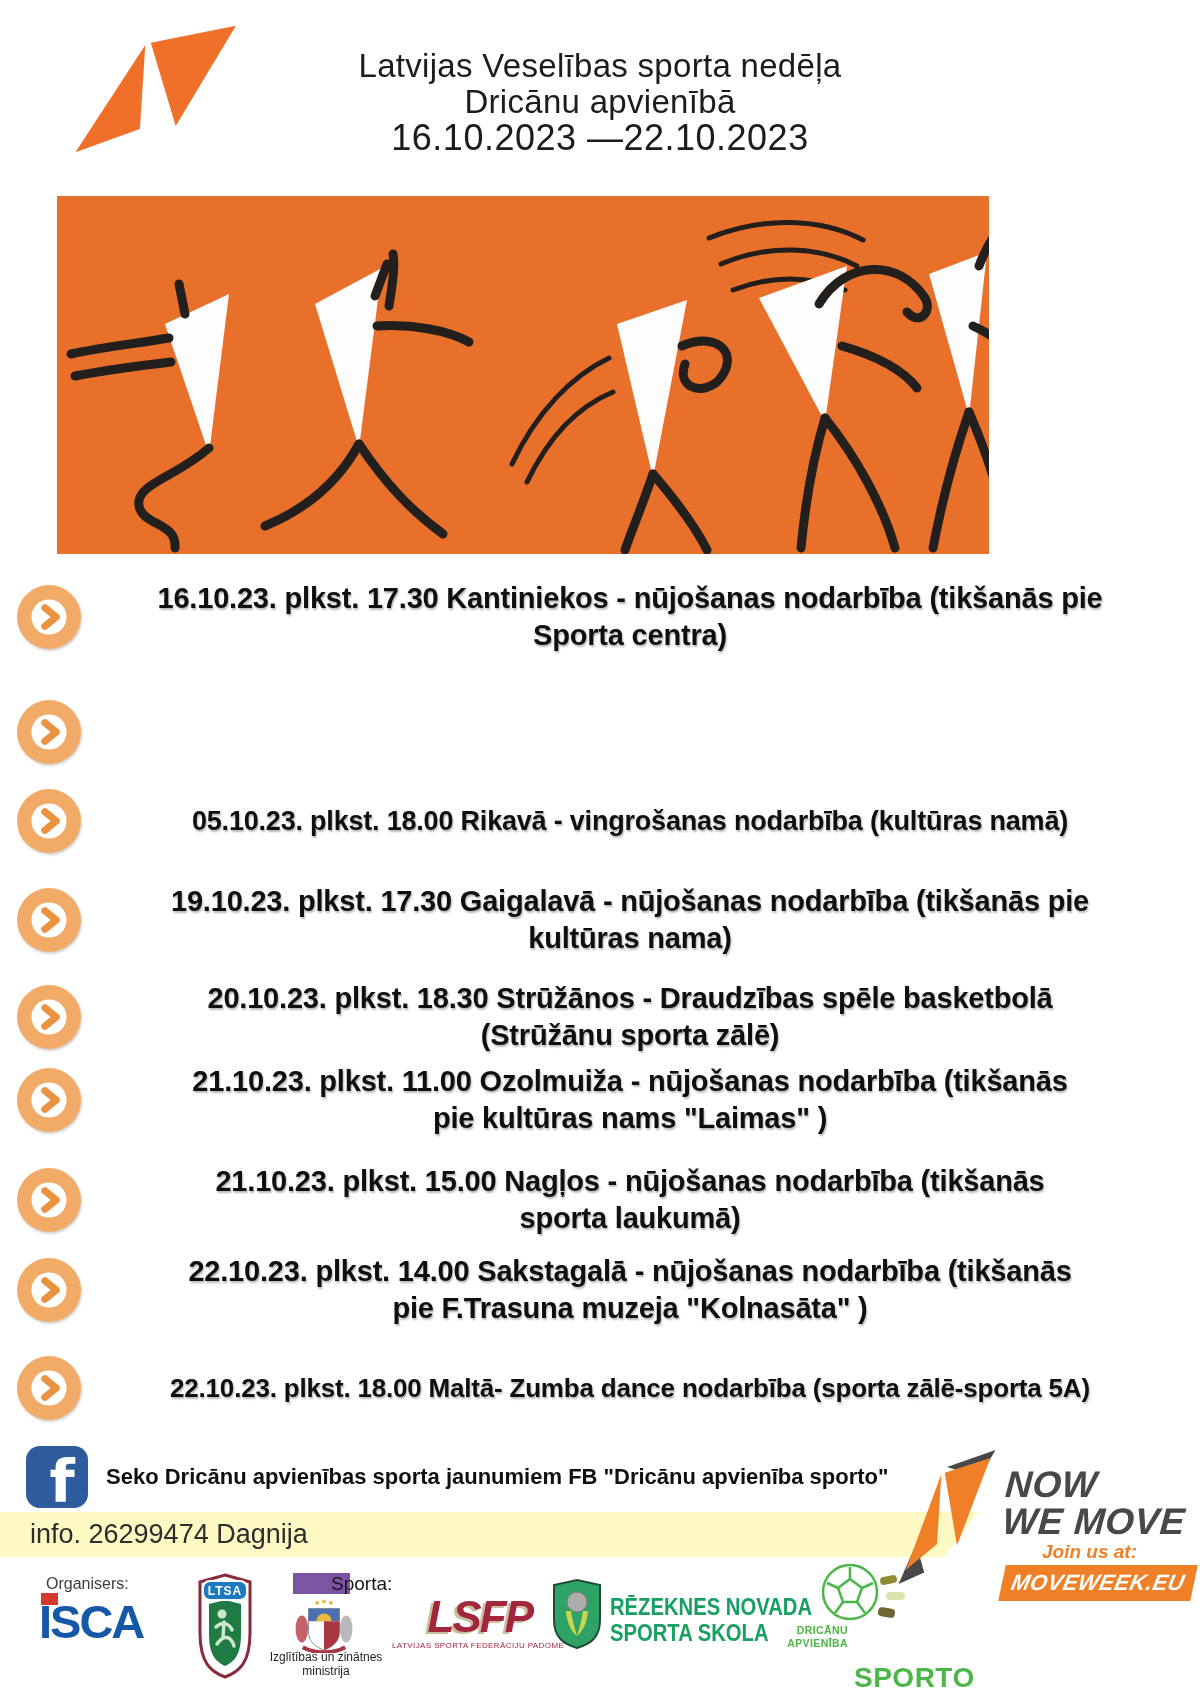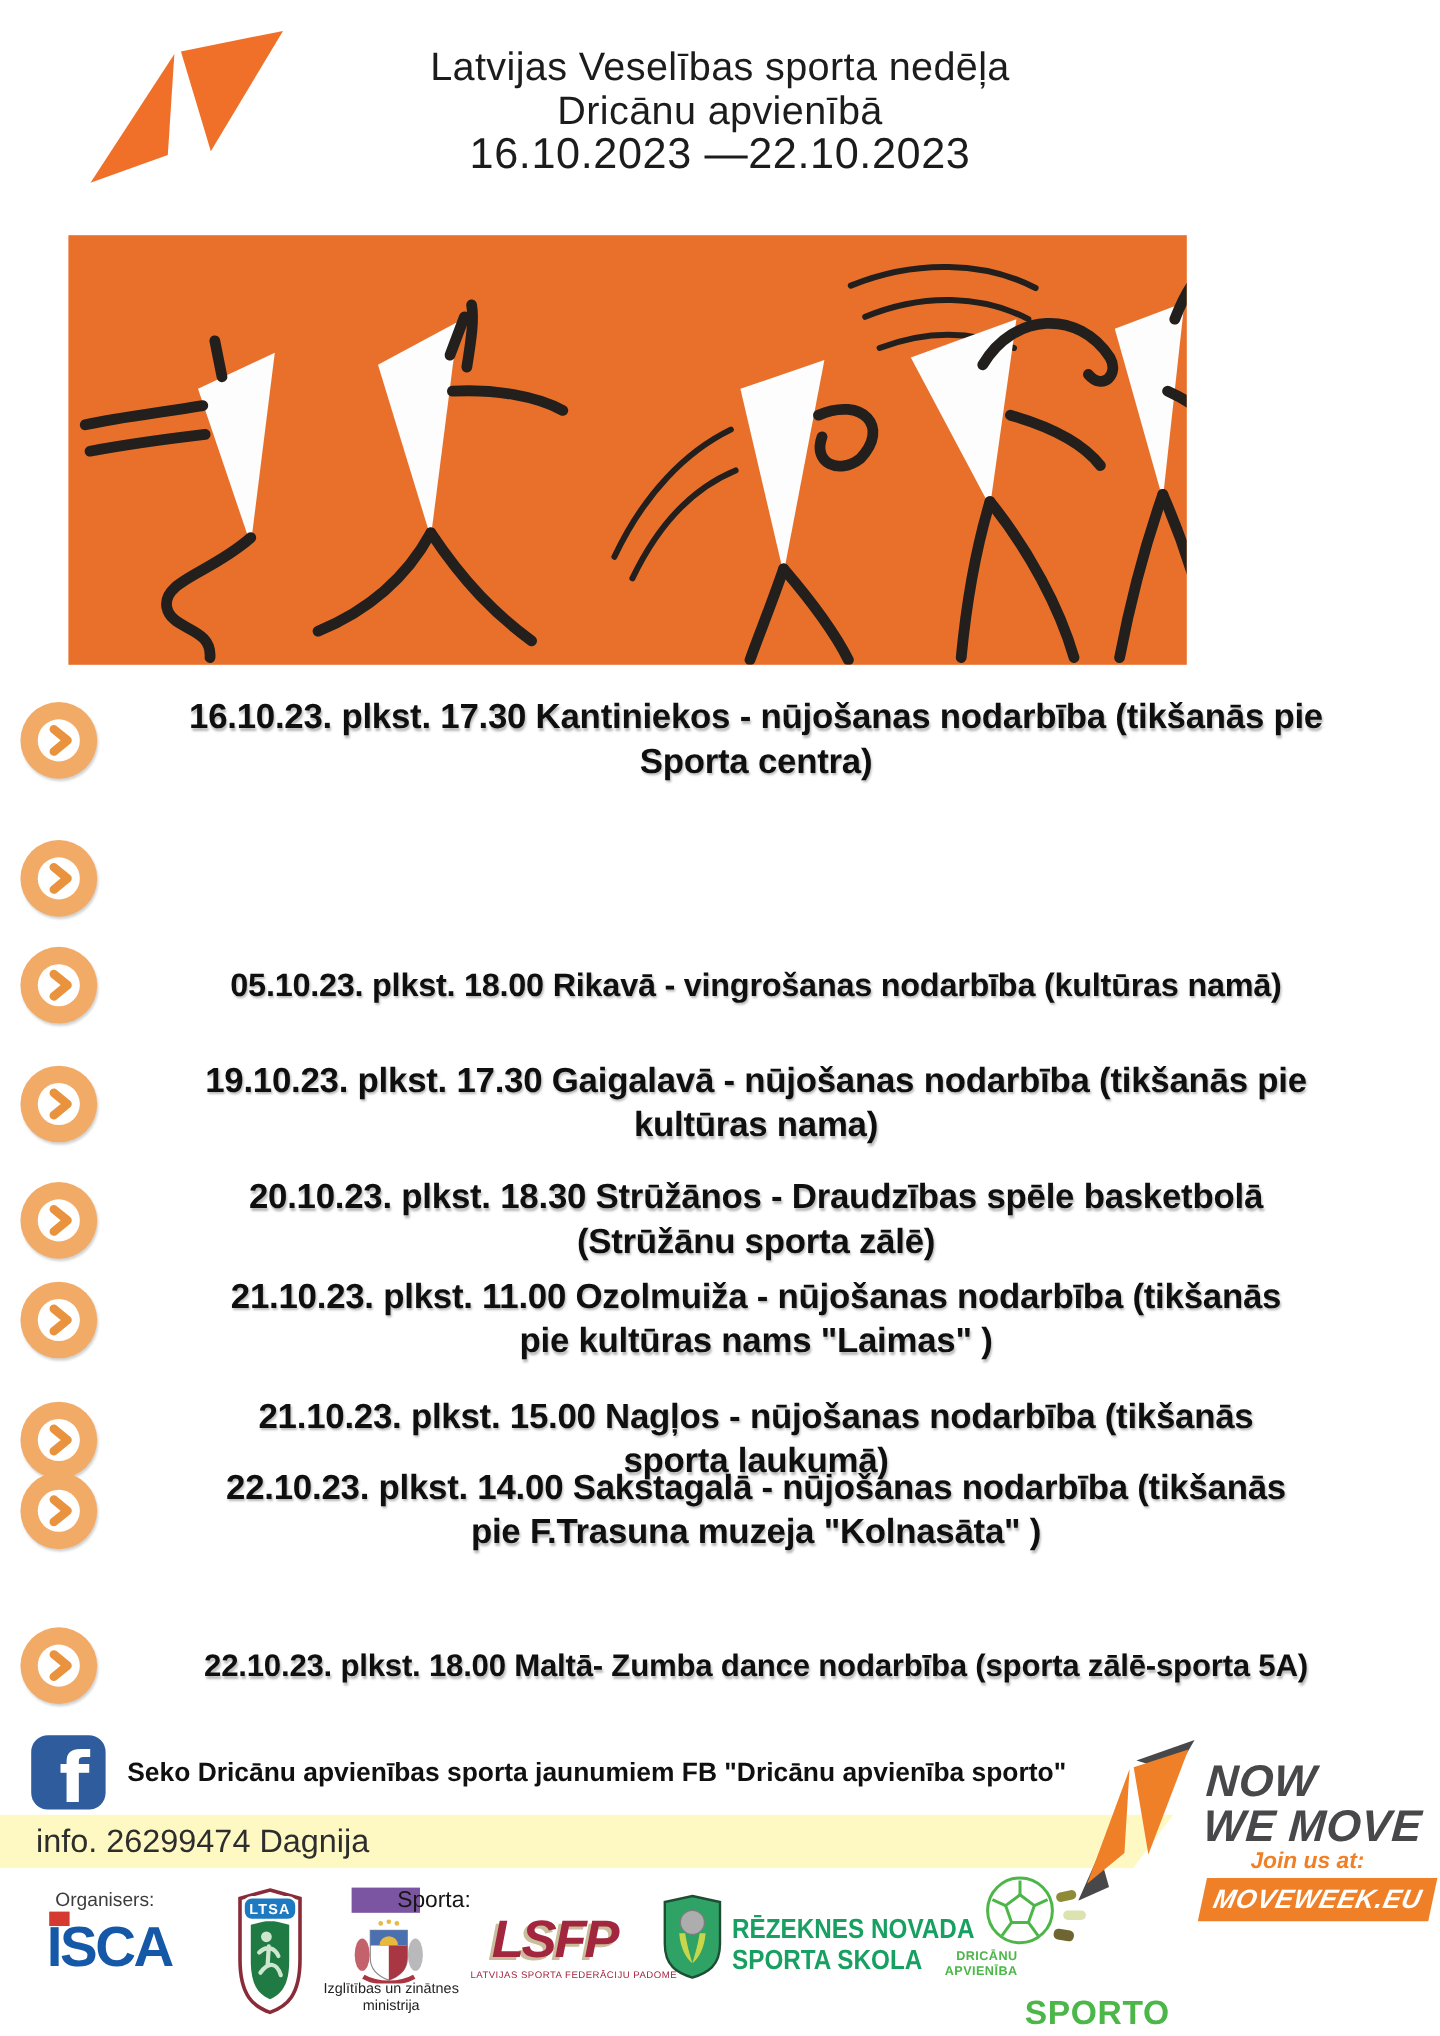--- a/index.html
+++ b/index.html
@@ -2,37 +2,37 @@
 <html><head>
 <meta charset="utf-8">
 <style>
   *{margin:0;padding:0;box-sizing:border-box;}
   html,body{background:#ffffff;}
   body{font-family:"Liberation Sans",sans-serif;}
   #poster{position:relative;width:1200px;height:1697px;margin:0 auto;background:#fff;overflow:hidden;}
 
   
   .logo-svg{position:absolute;left:68px;top:10px;width:185px;height:158px;}
-  .title{position:absolute;left:0;right:0;top:38px;text-align:center;color:#1c1c1c;font-weight:500;}
+  .title{position:absolute;left:0;right:0;top:48px;text-align:center;color:#1c1c1c;font-weight:500;}
   .title-line{font-size:33px;line-height:36px;letter-spacing:.3px;}
   .title-line.date{font-size:36px;letter-spacing:.5px;}
 
   
   .banner{position:absolute;left:57px;top:196px;width:932px;height:358px;background:#E8702B;overflow:hidden;}
   .banner svg{display:block;width:100%;height:100%;}
 
   
   .event{position:absolute;left:16px;width:1152px;display:flex;align-items:center;gap:10px;}
   .event .bullet{flex:0 0 66px;height:66px;filter:drop-shadow(1px 2px 1px rgba(0,0,0,.18));}
   .event .event-text{flex:1;text-align:center;font-weight:700;color:#0f0f0f;font-size:29px;line-height:37px;white-space:pre-line;letter-spacing:-.2px;text-shadow:1px 2px 2px rgba(0,0,0,.28);}
   .event.small .event-text{font-size:27px;}
   .event.smaller .event-text{font-size:26px;}
   .e1{top:575px;height:84px;} .e2{top:690px;height:84px;} .e3{top:795px;height:52px;}
   .e4{top:878px;height:84px;} .e5{top:975px;height:84px;} .e6{top:1058px;height:84px;}
-  .e7{top:1158px;height:84px;} .e8{top:1217px;height:84px;} .e9{top:1362px;height:52px;}
+  .e7{top:1158px;height:84px;} .e8{top:1248px;height:84px;} .e9{top:1362px;height:52px;}
 
   
   .fb-row{position:absolute;left:26px;top:1446px;display:flex;align-items:center;gap:18px;}
   .fb-icon{width:62px;height:62px;border-radius:14px;background:#2E5C9C;color:#fff;display:flex;align-items:flex-end;justify-content:center;overflow:hidden;cursor:pointer;}
   .fb-icon span{font-size:58px;font-weight:700;line-height:52px;transform:translateX(5px);font-family:"DejaVu Sans",sans-serif;}
   .fb-text{font-size:22px;font-weight:700;color:#101010;}
 
   
   .info-bar{position:absolute;left:0;top:1512px;width:978px;height:45px;background:#fef9c3;
     clip-path:polygon(0 0,100% 0,calc(100% - 34px) 100%,0 100%);
@@ -48,21 +48,21 @@
   .nwm-ribbon span{color:#fff;font-style:italic;font-weight:700;font-size:22px;letter-spacing:.5px;}
 
   
   .organisers-label{position:absolute;left:46px;top:1575px;font-size:16px;color:#3d3d3d;}
   .isca{position:absolute;left:38px;top:1592px;}
   .ltsa{position:absolute;left:196px;top:1572px;}
   .partner-rect{position:absolute;left:293px;top:1573px;width:57px;height:21px;background:#7C55A2;}
   .partner-label{position:absolute;left:331px;top:1573px;font-size:19px;color:#161616;}
   .coat{position:absolute;left:294px;top:1599px;}
   .ministry-caption{position:absolute;left:250px;top:1650px;width:152px;font-size:12px;line-height:14px;text-align:center;color:#222;}
-  .lsfp{position:absolute;left:392px;top:1596px;width:140px;text-align:center;}
+  .lsfp{position:absolute;left:392px;top:1596px;width:140px;text-align:right;}
   .lsfp-word{font-size:44px;line-height:42px;font-weight:700;font-style:italic;color:#A3263F;letter-spacing:-2px;text-shadow:-3px 2px 0 #C9BD9C;}
   .lsfp-sub{font-size:8px;color:#A3263F;letter-spacing:.4px;margin-top:3px;white-space:nowrap;}
   .rez-shield{position:absolute;left:552px;top:1578px;}
   .rez-text{position:absolute;left:610px;top:1594px;font-weight:700;font-size:23px;line-height:26px;color:#17A061;transform:scaleX(.88);transform-origin:left top;white-space:nowrap;}
   .dricanu-ball{position:absolute;left:820px;top:1562px;}
   .dot{position:absolute;border-radius:4px;}
   .dot1{left:880px;top:1576px;width:17px;height:8px;background:#8F8A35;transform:rotate(-12deg);}
   .dot2{left:886px;top:1592px;width:19px;height:8px;background:#DCE3B0;}
   .dot3{left:878px;top:1608px;width:17px;height:9px;background:#6F6530;transform:rotate(10deg);}
   .dricanu-names{position:absolute;left:758px;top:1624px;width:90px;text-align:right;font-size:10.5px;font-weight:700;color:#4CB648;letter-spacing:.4px;line-height:13px;}

